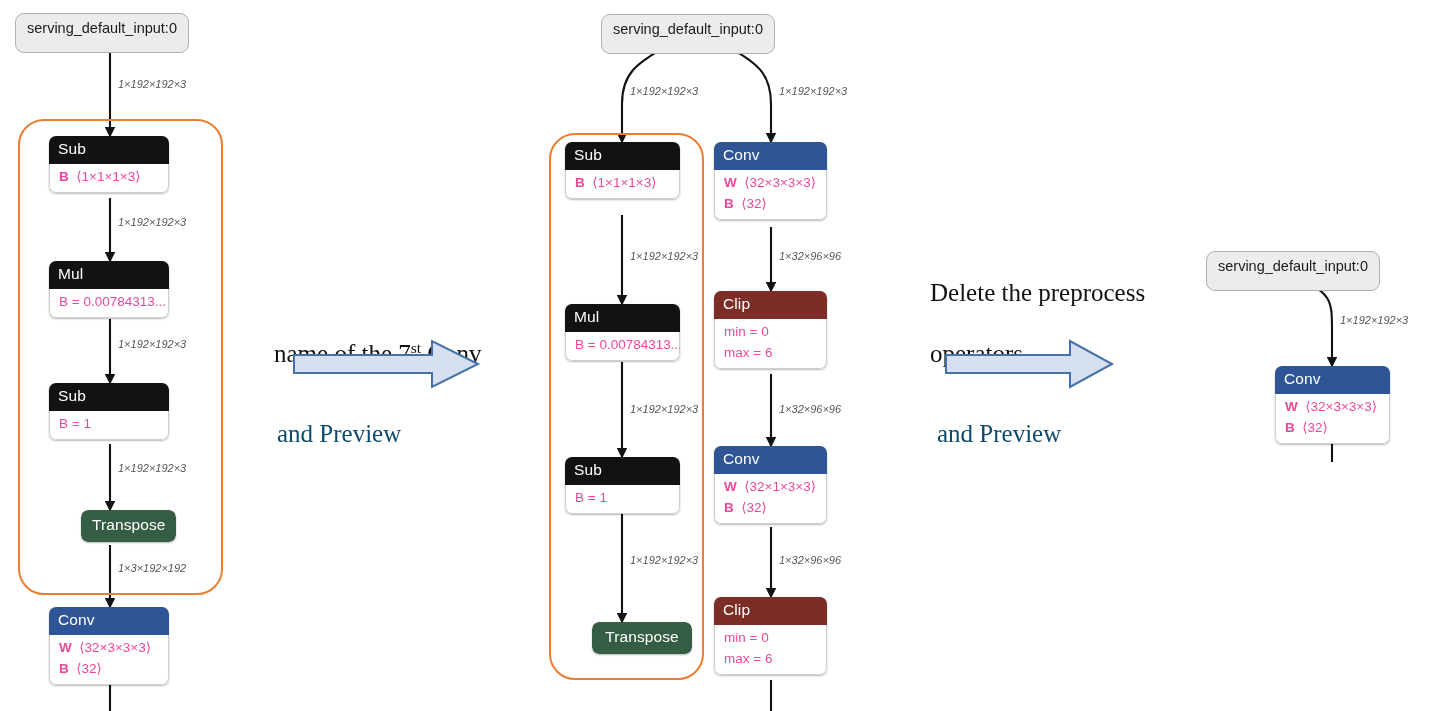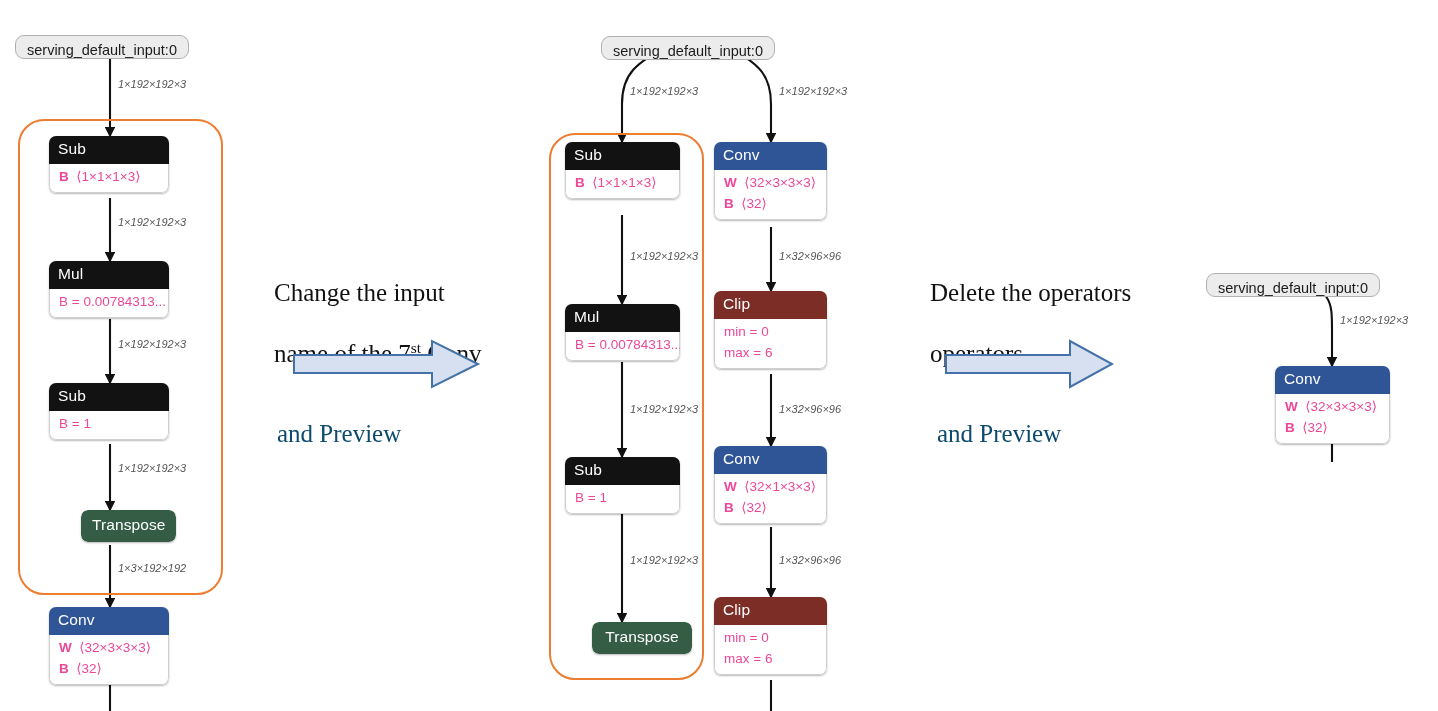--- a/index.html
+++ b/index.html
@@ -2,22 +2,22 @@
 <html><head>
 <meta charset="utf-8">
 <style>
   html,body{margin:0;padding:0;background:#ffffff;}
   body{width:1438px;height:711px;position:relative;overflow:hidden;
        font-family:"Liberation Sans",sans-serif;}
   .stage{position:absolute;left:0;top:0;width:1438px;height:711px;}
 
   
   .io-node{position:absolute;background:#ececec;border:1px solid #b0b0b0;
-           border-radius:9px;height:24px;line-height:28px;padding:0 11px;
-           font-size:14.5px;color:#1b1b1b;white-space:nowrap;box-sizing:border-box;margin-top:22px;}
+           border-radius:9px;height:40px;line-height:28px;padding:0 11px;
+           font-size:14.5px;color:#1b1b1b;white-space:nowrap;box-sizing:border-box;}
 
   .op{position:absolute;border-radius:7px;box-sizing:border-box;
       box-shadow:0 1px 2px rgba(0,0,0,.28);overflow:hidden;}
   .op .hdr{font-size:15.5px;color:#ffffff;padding:3px 21px 4px 9px;
            letter-spacing:.1px;line-height:1.35;}
   .op .body{background:#ffffff;border:1px solid #cfcfcf;border-top:none;
             border-radius:0 0 7px 7px;padding:3px 9px 4px 9px;}
   .op .row{font-size:13.5px;color:#ec4899;line-height:1.55;white-space:nowrap;}
   .op .row b{font-weight:bold;}
   .op.plain{border-radius:7px;}
@@ -131,21 +131,21 @@
       <div class="row">
         <b>W</b>&nbsp;&nbsp;⟨32×3×3×3⟩
       </div>
       <div class="row">
         <b>B</b>&nbsp;&nbsp;⟨32⟩
       </div>
     </div>
   </div>
 
   <div class="note" style="left:274px;top:247px;width:250px;">
-    <span>Change the input</span><br>
+    <br>
     <span>name of the 7</span><sup>st</sup><span> Conv</span>
   </div>
 
   <svg style="position:absolute;left:292px;top:338px;" width="190" height="52" viewBox="0 0 190 52">
     <path d="M2,17 L140,17 L140,3 L186,26 L140,49 L140,35 L2,35 Z" fill="#D6E0F0" stroke="#4472A8" stroke-width="2"></path>
   </svg>
 
   <div class="subnote" style="left:277px;top:380px;">and Preview</div>
 
   <div class="group" style="left:549px;top:133px;width:155px;height:547px;"></div>
@@ -228,21 +228,21 @@
 
   <div class="op" style="left:714px;top:597px;width:113px;">
     <div class="hdr" style="background:#7B2D26;">Clip</div>
     <div class="body">
       <div class="row">min = 0</div>
       <div class="row">max = 6</div>
     </div>
   </div>
 
   <div class="note" style="left:930px;top:247px;width:265px;">
-    <span>Delete the operators</span><br>
+    <span>Delete the preprocess</span><br>
     <span>operators</span>
   </div>
 
   <svg style="position:absolute;left:944px;top:338px;" width="172" height="52" viewBox="0 0 172 52">
     <path d="M2,17 L126,17 L126,3 L168,26 L126,49 L126,35 L2,35 Z" fill="#D6E0F0" stroke="#4472A8" stroke-width="2"></path>
   </svg>
 
   <div class="subnote" style="left:937px;top:380px;">and Preview</div>
 
   <div class="io-node" style="left:1206px;top:251px;">serving_default_input:0</div>

